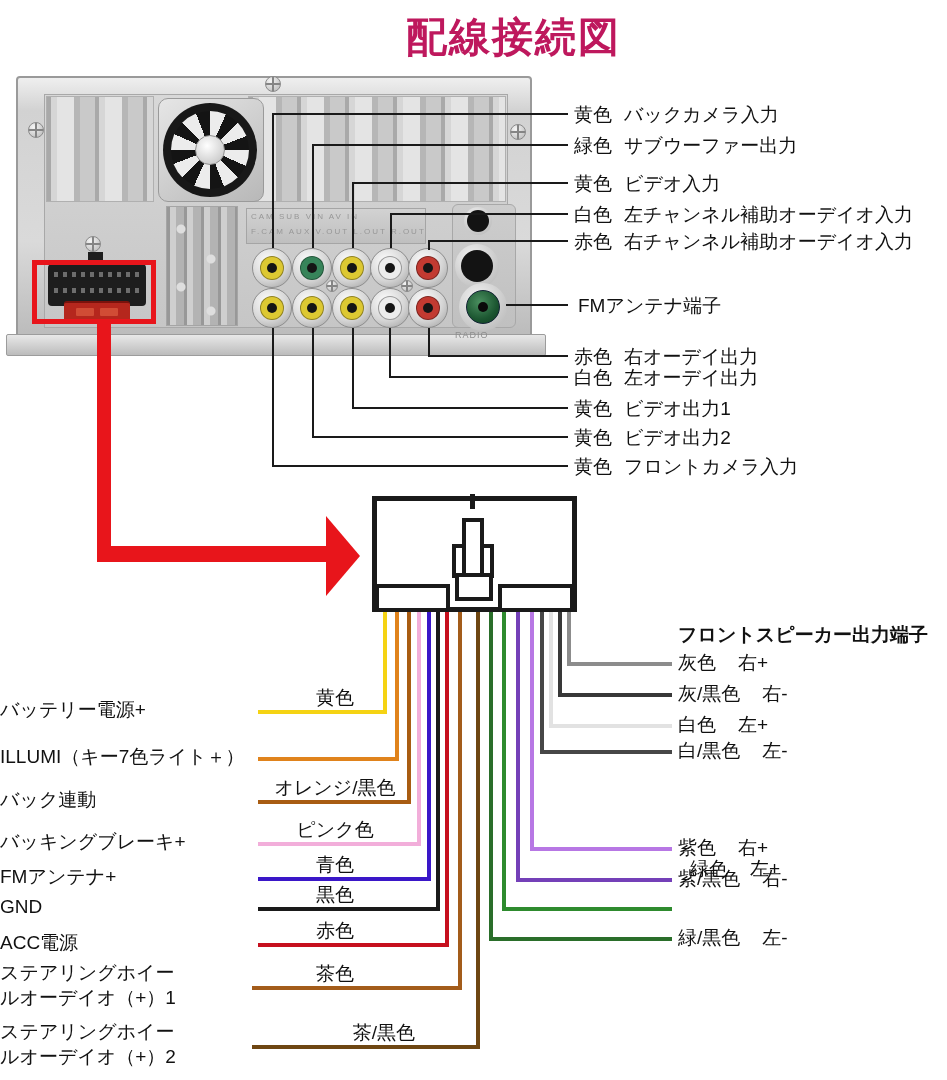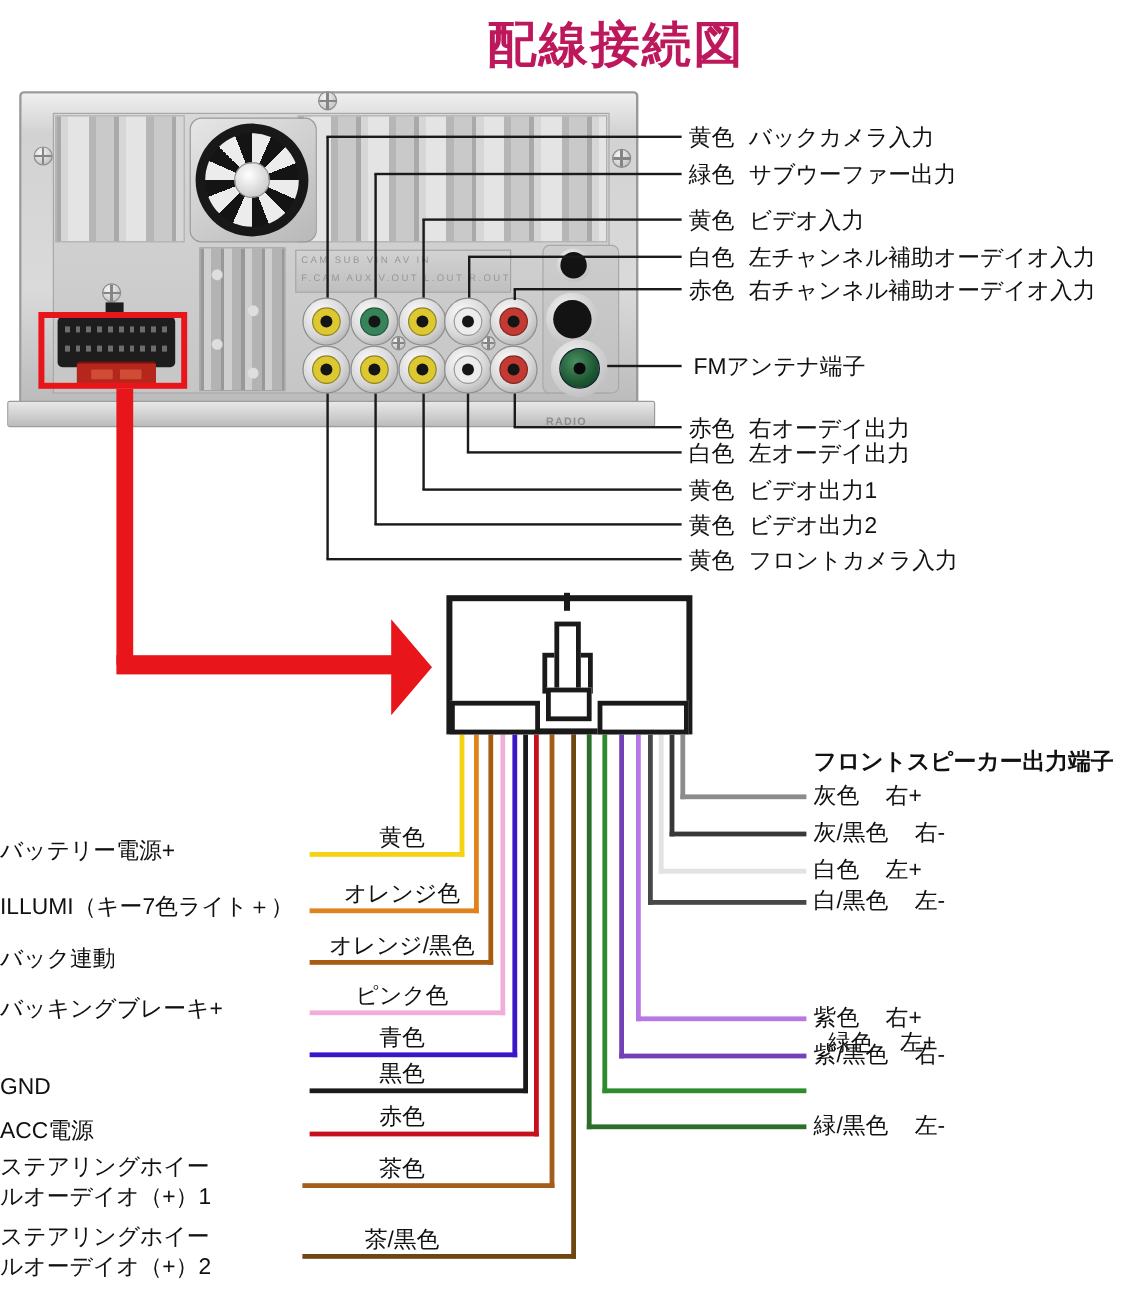--- a/index.html
+++ b/index.html
@@ -38,21 +38,21 @@
         background:linear-gradient(180deg,#d2d2d2,#bfbfbf);border:1px solid #a5a5a5;box-sizing:border-box;
         font-size:8px;line-height:15px;color:#979797;letter-spacing:2px;white-space:nowrap;overflow:hidden;
         padding-left:4px;}
   .recess{position:absolute;left:452px;top:204px;width:64px;height:124px;border-radius:6px;
         background:linear-gradient(180deg,#cdcdcd,#c0c0c0);border:1px solid #a8a8a8;box-sizing:border-box;}
   .bezel{position:absolute;border-radius:50%;background:radial-gradient(circle at 38% 32%,#f2f2f2,#b2b2b2);}
   .holeblk{position:absolute;border-radius:50%;background:#131313;}
   .fm-green{position:absolute;left:466px;top:290px;width:34px;height:34px;border-radius:50%;
         background:radial-gradient(circle at 40% 35%,#4a8f5f,#1c5631 60%,#0d3a1e);border:1px solid #123;box-sizing:border-box;}
   .fm-dot{position:absolute;left:478px;top:302px;width:10px;height:10px;border-radius:50%;background:#0a0a0a;}
-  .radio-txt{position:absolute;left:455px;top:346px;font-size:9px;letter-spacing:1px;color:#8e8e8e;font-weight:bold;}
+  .radio-txt{position:absolute;left:455px;top:330px;font-size:9px;letter-spacing:1px;color:#8e8e8e;}
   .screw{position:absolute;width:16px;height:16px;border-radius:50%;border:1px solid #8a8a8a;box-sizing:border-box;
         background-image:linear-gradient(0deg,transparent 6px,#858585 6px 8px,transparent 8px),
                          linear-gradient(90deg,transparent 6px,#858585 6px 8px,transparent 8px),
                          radial-gradient(circle at 35% 30%,#f6f6f6,#b5b5b5);}
   .screw.sm{width:12px;height:12px;background-image:linear-gradient(0deg,transparent 4px,#858585 4px 6px,transparent 6px),
                          linear-gradient(90deg,transparent 4px,#858585 4px 6px,transparent 6px),
                          radial-gradient(circle at 35% 30%,#f6f6f6,#b5b5b5);}
   .jack{position:absolute;width:40px;height:40px;border-radius:50%;
         background:radial-gradient(circle at 38% 32%,#fdfdfd,#d6d6d6 55%,#9c9c9c);border:1px solid #8d8d8d;box-sizing:border-box;}
   .jring{position:absolute;left:7px;top:7px;width:24px;height:24px;border-radius:50%;
@@ -258,48 +258,50 @@
   <div class="crect4" style="left:375px;top:584px;width:75px;height:28px;z-index:6;"></div>
   <div class="crect4" style="left:498px;top:584px;width:76px;height:28px;z-index:6;"></div>
 
   <div class="fn" style="top:697px;">
       <div>バッテリー電源+</div>
     </div>
   <div class="cname" style="top:685px;">黄色</div>
   <div class="fn" style="top:744px;">
       <div>ILLUMI（キー7色ライト＋）</div>
     </div>
-  <div class="cname" style="top:732px;">オレンジ色</div>
   <div class="fn" style="top:787px;">
       <div>バック連動</div>
     </div>
   <div class="cname" style="top:775px;">オレンジ/黒色</div>
   <div class="fn" style="top:829px;">
       <div>バッキングブレーキ+</div>
     </div>
   <div class="cname" style="top:817px;">ピンク色</div>
+  <div class="fn" style="top:864px;">
+      <div>FMアンテナ+</div>
+    </div>
   <div class="cname" style="top:852px;">青色</div>
   <div class="fn" style="top:894px;">
       <div>GND</div>
     </div>
   <div class="cname" style="top:882px;">黒色</div>
   <div class="fn" style="top:930px;">
       <div>ACC電源</div>
     </div>
   <div class="cname" style="top:918px;">赤色</div>
   <div class="fn" style="top:960px;">
       <div>ステアリングホイー</div>
       <div>ルオーデイオ（+）1</div>
     </div>
   <div class="cname" style="top:961px;">茶色</div>
   <div class="fn" style="top:1019px;">
       <div>ステアリングホイー</div>
       <div>ルオーデイオ（+）2</div>
     </div>
-  <div class="cname" style="top:1020px;">茶/黒色</div>
+  <div class="cname" style="top:1020px;text-align:right;">茶/黒色</div>
 
   <div class="hdr" style="top:622px;">フロントスピーカー出力端子</div>
   <div class="rlbl" style="top:650px;"><span>灰色</span><span class="ch">右+</span></div>
   <div class="rlbl" style="top:681px;"><span>灰/黒色</span><span class="ch">右-</span></div>
   <div class="rlbl" style="top:712px;"><span>白色</span><span class="ch">左+</span></div>
   <div class="rlbl" style="top:738px;"><span>白/黒色</span><span class="ch">左-</span></div>
   <div class="rlbl" style="top:835px;"><span>紫色</span><span class="ch">右+</span></div>
   <div class="rlbl" style="top:866px;"><span>紫/黒色</span><span class="ch">右-</span></div>
   <div class="rlbl" style="top:856px;margin-left:12px;"><span>緑色</span><span class="ch">左+</span></div>
   <div class="rlbl" style="top:925px;"><span>緑/黒色</span><span class="ch">左-</span></div>

